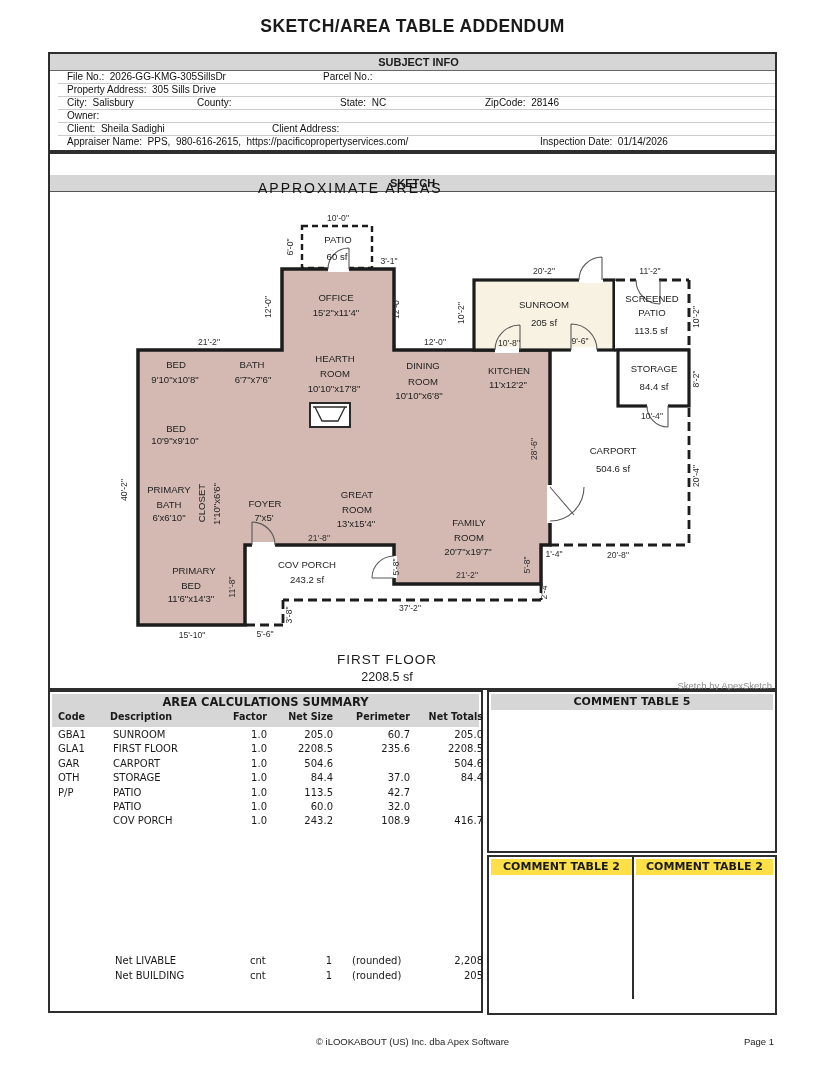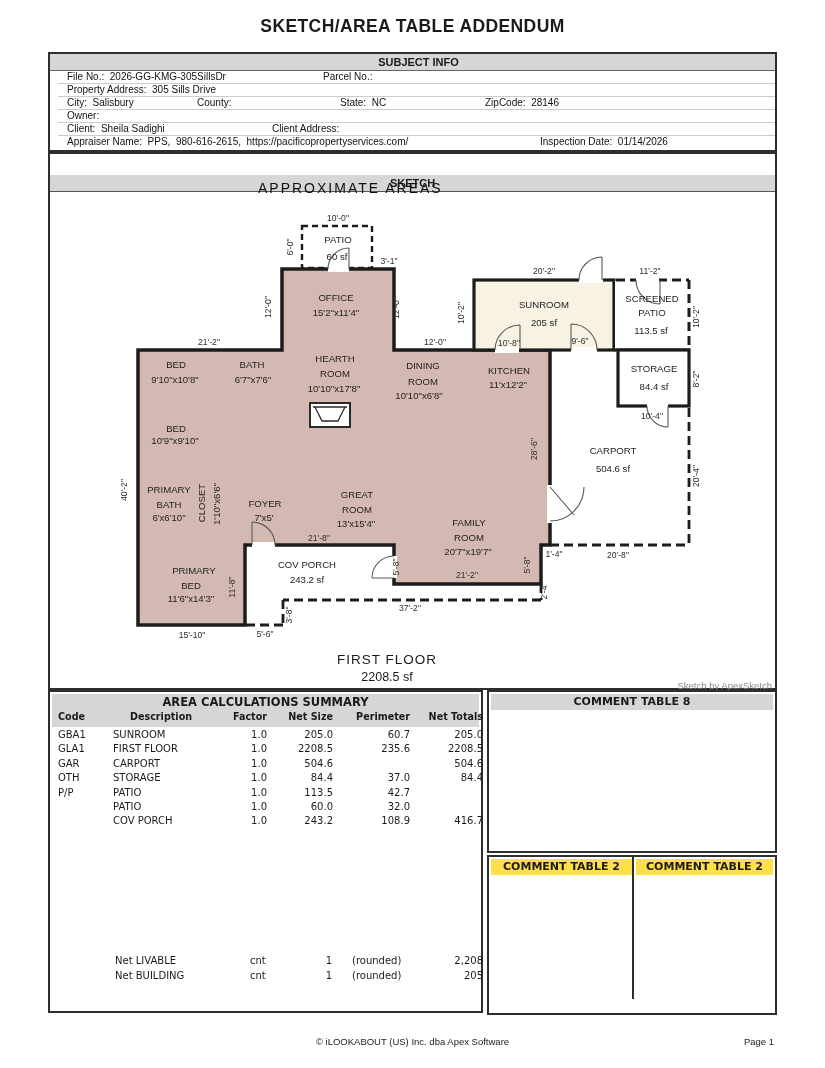--- a/index.html
+++ b/index.html
@@ -27,21 +27,21 @@
   .ff2{font-family:"Liberation Sans",sans-serif;font-size:12.5px;text-anchor:middle;fill:#1a1a1a;}
   .credit{font-family:"Liberation Sans",sans-serif;font-size:9.5px;fill:#8b8b8b;text-anchor:end;}
   
   .calc{left:48px;top:690px;width:435px;height:323px;font-family:"DejaVu Sans",sans-serif;}
   .calc-grayblock{position:absolute;top:2px;left:2px;right:2px;height:33px;background:#d6d6d6;}
   .calc-title{position:absolute;top:3px;left:0;right:0;text-align:center;
               font-weight:bold;font-size:11.5px;color:#1a1a1a;}
   .thead{position:absolute;top:19px;left:0;right:0;height:15px;font-size:9.6px;}
   .hc,.cc,.nc{position:absolute;white-space:pre;color:#1a1a1a;}
   .hc{font-weight:bold;}
-  .hc0{left:8px;}  .hc1{left:80px;}
+  .hc0{left:8px;}  .hc1{left:60px;}
   .hc2{left:0;width:217px;text-align:right;} .hc3{left:0;width:283px;text-align:right;}
   .hc4{left:0;width:360px;text-align:right;} .hc5{left:0;width:433px;text-align:right;}
   .tbody{position:absolute;top:37px;left:0;right:0;font-size:10px;}
   .trow{position:relative;height:14.4px;}
   .cc0{left:8px;}  .cc1{left:63px;}
   .cc2{left:0;width:217px;text-align:right;} .cc3{left:0;width:283px;text-align:right;}
   .cc4{left:0;width:360px;text-align:right;} .cc5{left:0;width:433px;text-align:right;}
   .netrows{position:absolute;top:263px;left:0;right:0;font-size:10px;}
   .nrow{position:relative;height:15px;}
   .nc0{left:65px;} .nc1{left:200px;}
@@ -304,21 +304,21 @@
         <span class="nc nc0">Net BUILDING</span>
         <span class="nc nc1">cnt</span>
         <span class="nc nc2">1</span>
         <span class="nc nc3">(rounded)</span>
         <span class="nc nc4">205</span>
       </div>
     </div>
 </div>
 
 <div class="box ct1">
-  <div class="bar">COMMENT TABLE 8</div>
+  <div class="bar">COMMENT TABLE 5</div>
 </div>
 <div class="box ct23">
   <div class="ctbar ct2bar">COMMENT TABLE 2</div>
   <div class="ctbar ct3bar">COMMENT TABLE 2</div>
   <div class="ctdiv"></div>
 </div>
 
 <div class="footer-copy">© iLOOKABOUT (US) Inc. dba Apex Software</div>
 <div class="footer-page">Page 1</div>
 

